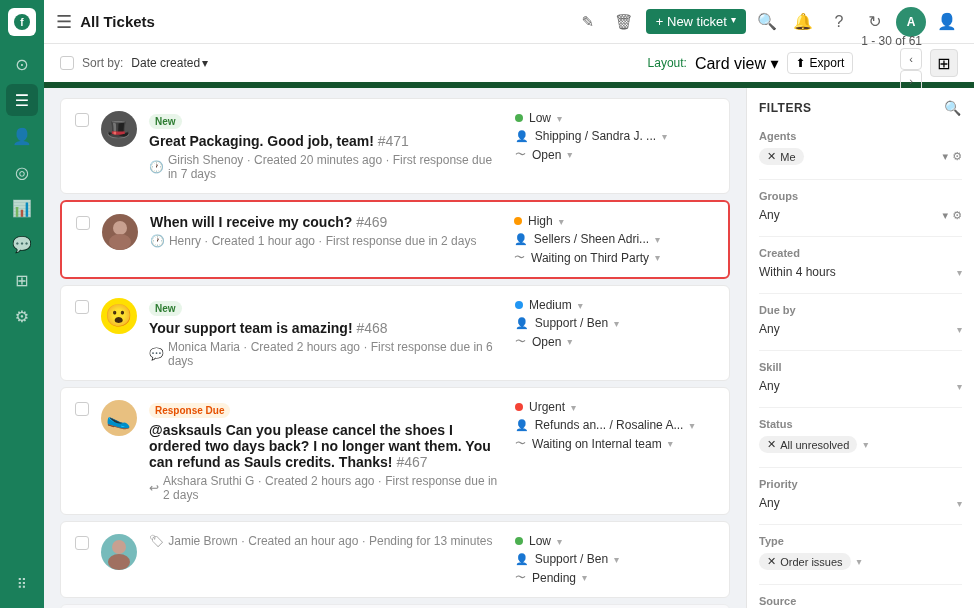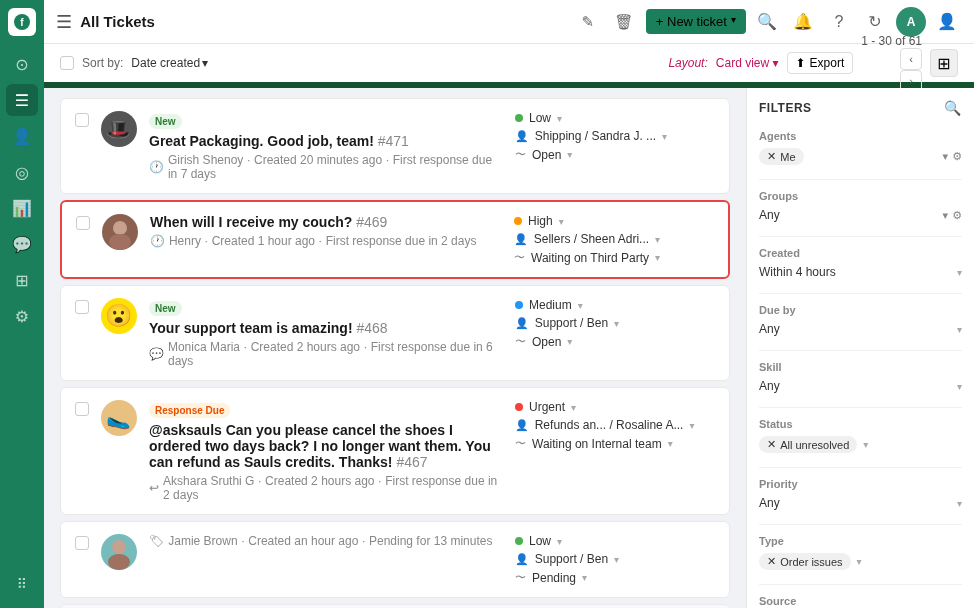--- a/index.html
+++ b/index.html
@@ -15,33 +15,33 @@
 
     
     .main { flex: 1; display: flex; flex-direction: column; overflow: hidden; }
 
     
     .topbar { height: 44px; background: #fff; border-bottom: 1px solid #e5e5e5; display: flex; align-items: center; padding: 0 12px; gap: 8px; }
     .topbar-menu { color: #555; font-size: 18px; cursor: pointer; }
     .topbar-title { font-size: 15px; font-weight: 600; color: #1a1a1a; flex: 1; }
     .topbar-icon { width: 28px; height: 28px; display: flex; align-items: center; justify-content: center; color: #666; font-size: 15px; cursor: pointer; }
     .topbar-right { display: flex; align-items: center; gap: 6px; margin-left: auto; }
-    .new-ticket-btn { background: #1a7f5a; color: #000000; border: none; border-radius: 4px; padding: 5px 10px; font-size: 13px; cursor: pointer; display: flex; gap: 4px; }
+    .new-ticket-btn { background: #1a7f5a; color: #ffffff; border: none; border-radius: 4px; padding: 5px 10px; font-size: 13px; cursor: pointer; display: flex; gap: 4px; }
     .new-ticket-btn .dropdown-arrow { font-size: 10px; }
     .topbar-action { width: 30px; height: 30px; display: flex; align-items: center; justify-content: center; color: #666; font-size: 16px; cursor: pointer; border-radius: 50%; }
     .avatar-circle { width: 30px; height: 30px; border-radius: 50%; background: #2d8f6f; display: flex; align-items: center; justify-content: center; color: #fff; font-size: 12px; font-weight: 600; }
 
     
     .toolbar { height: 44px; background: #fff; border-bottom: 6px solid #14532d; display: flex; align-items: center; padding: 0 16px; gap: 8px; }
     .checkbox-sm { width: 14px; height: 14px; border: 1.5px solid #ccc; border-radius: 3px; flex-shrink: 0; }
     .sort-label { font-size: 12px; color: #666; }
     .sort-select { font-size: 12px; color: #333; border: none; background: transparent; cursor: pointer; display: flex; align-items: center; gap: 2px; font-weight: 500; }
     .spacer { flex: 1; }
-    .layout-label { font-size: 12px; color: #be185d; font-style: italic; }
-    .layout-select { font-size: 12px; color: #be185d; background: transparent; border: none; cursor: pointer; }
+    .layout-label { font-size: 12px; color: #15803d; }
+    .layout-select { font-size: 16px; color: #000000; background: transparent; border: none; cursor: pointer; }
     .export-btn { font-size: 12px; border: 1px solid #ddd; border-radius: 4px; padding: 3px 8px; cursor: pointer; background: #fff; display: flex; align-items: center; gap: 4px; }
     .pagination { font-size: 12px; color: #555; display: flex; align-items: flex-end; gap: 0; flex-direction: column; }
     .page-arrow { width: 22px; height: 22px; border: 1px solid #ddd; border-radius: 4px; display: flex; align-items: center; justify-content: center; cursor: pointer; font-size: 11px; color: #555; }
     .grid-view-btn { width: 28px; height: 28px; border: 1px solid #ddd; border-radius: 4px; display: flex; align-items: center; justify-content: center; cursor: pointer; background: #f0f0f0; }
 
     
     .content-area { display: flex; flex: 1; overflow: hidden; }
 
     
     .tickets-list { flex: 1; overflow-y: auto; padding: 10px 16px; background: #f0f2f5; display: flex; flex-direction: column; gap: 6px; }

